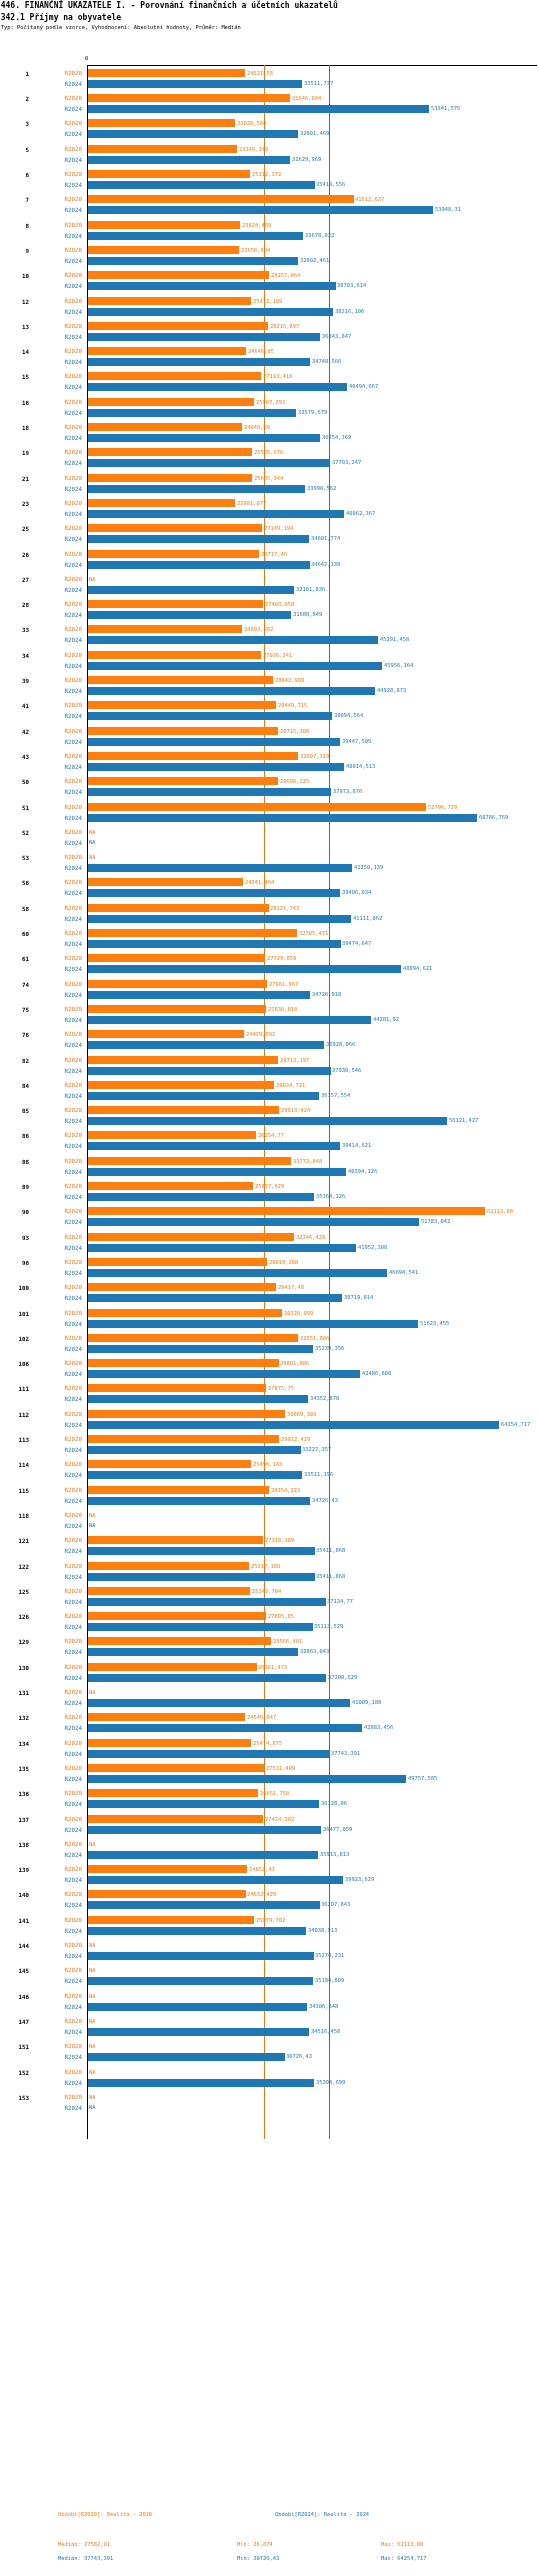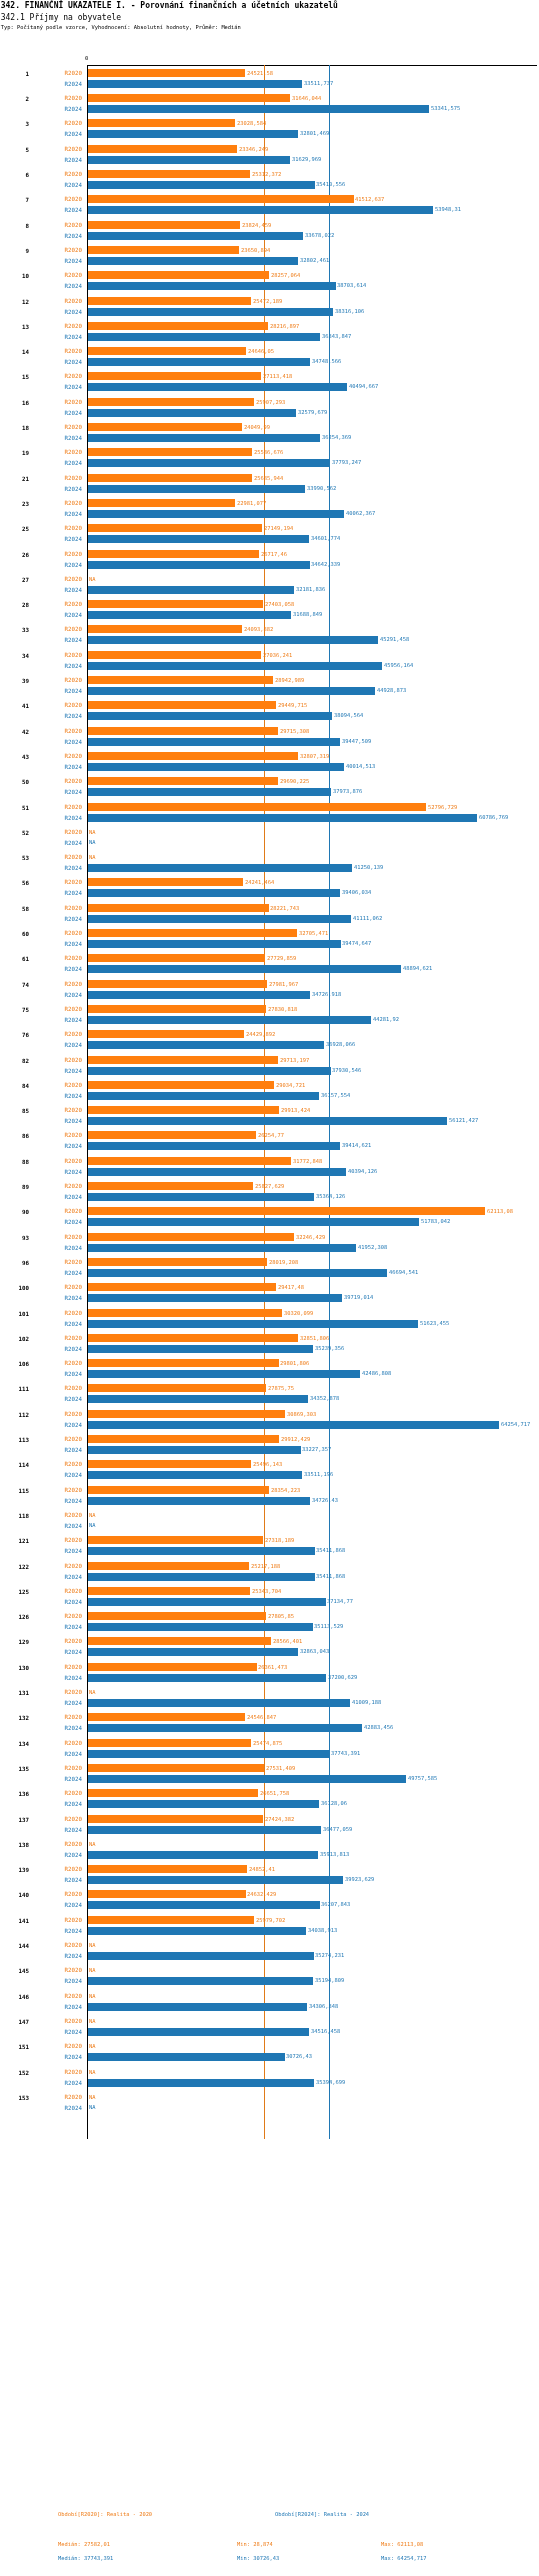--- a/index.html
+++ b/index.html
@@ -4,21 +4,21 @@
 <style>
   html,body{margin:0;padding:0;background:#ffffff;}
   body{width:539px;height:2576px;position:relative;
        font-family:"DejaVu Sans Mono","Liberation Mono",monospace;
        -webkit-font-smoothing:none;}
 
   
   #header{position:absolute;left:0;top:0;width:539px;}
   .h-title{font-family:"DejaVu Sans Mono",monospace;font-size:8px;font-weight:700;
            color:#000;padding:1.4px 0 0 0.7px;letter-spacing:0px;white-space:nowrap;}
-  .h-sub{font-family:"DejaVu Sans Mono",monospace;font-size:8px;font-weight:400;
+  .h-sub{font-family:"DejaVu Sans Mono",monospace;font-size:8px;font-weight:700;
          color:#000;padding:2.2px 0 0 0.7px;white-space:nowrap;}
   .h-meta{font-family:"DejaVu Sans Mono",monospace;font-size:5.4px;font-weight:400;
           color:#000;padding:2.9px 0 0 0.7px;white-space:nowrap;}
 
   
   #plot{position:absolute;left:0;top:46px;width:539px;height:2451px;}
   #axis-zero{position:absolute;left:87px;top:19.4px;width:1.2px;height:2433px;background:#000;}
   #axis-top{position:absolute;left:87px;top:19.4px;width:450px;height:0.9px;background:#000;}
   #zero-label{position:absolute;left:85px;top:9.3px;font-size:5.4px;color:#000;}
 
@@ -49,21 +49,21 @@
   #footer{position:absolute;left:0;top:2511px;width:539px;}
   .fline{position:relative;height:13.7px;}
   .fcell{position:absolute;font-size:5.4px;white-space:nowrap;}
   .fc-o{color:#ef7d19;}
   .fc-b{color:#1f77b4;}
 </style>
 </head>
 <body>
 
 <div id="header">
-  <div class="h-title">342. FINANČNÍ UKAZATELE I. - Porovnání finančních a účetních ukazatelů</div>
+  <div class="h-title">446. FINANČNÍ UKAZATELE I. - Porovnání finančních a účetních ukazatelů</div>
   <div class="h-sub">342.1 Příjmy na obyvatele</div>
   <div class="h-meta">Typ: Počítaný podle vzorce, Vyhodnocení: Absolutní hodnoty, Průměr: Medián</div>
 </div>
 
 <div id="plot">
   <div id="zero-label">0</div>
   <div id="axis-top"></div>
   <div id="axis-zero" style="height: 2074px;"></div>
   <div class="ref o" id="ref-o" style="left: 264px; height: 2074px;"></div>
   <div class="ref b" id="ref-b" style="left: 329px; height: 2074px;"></div>

